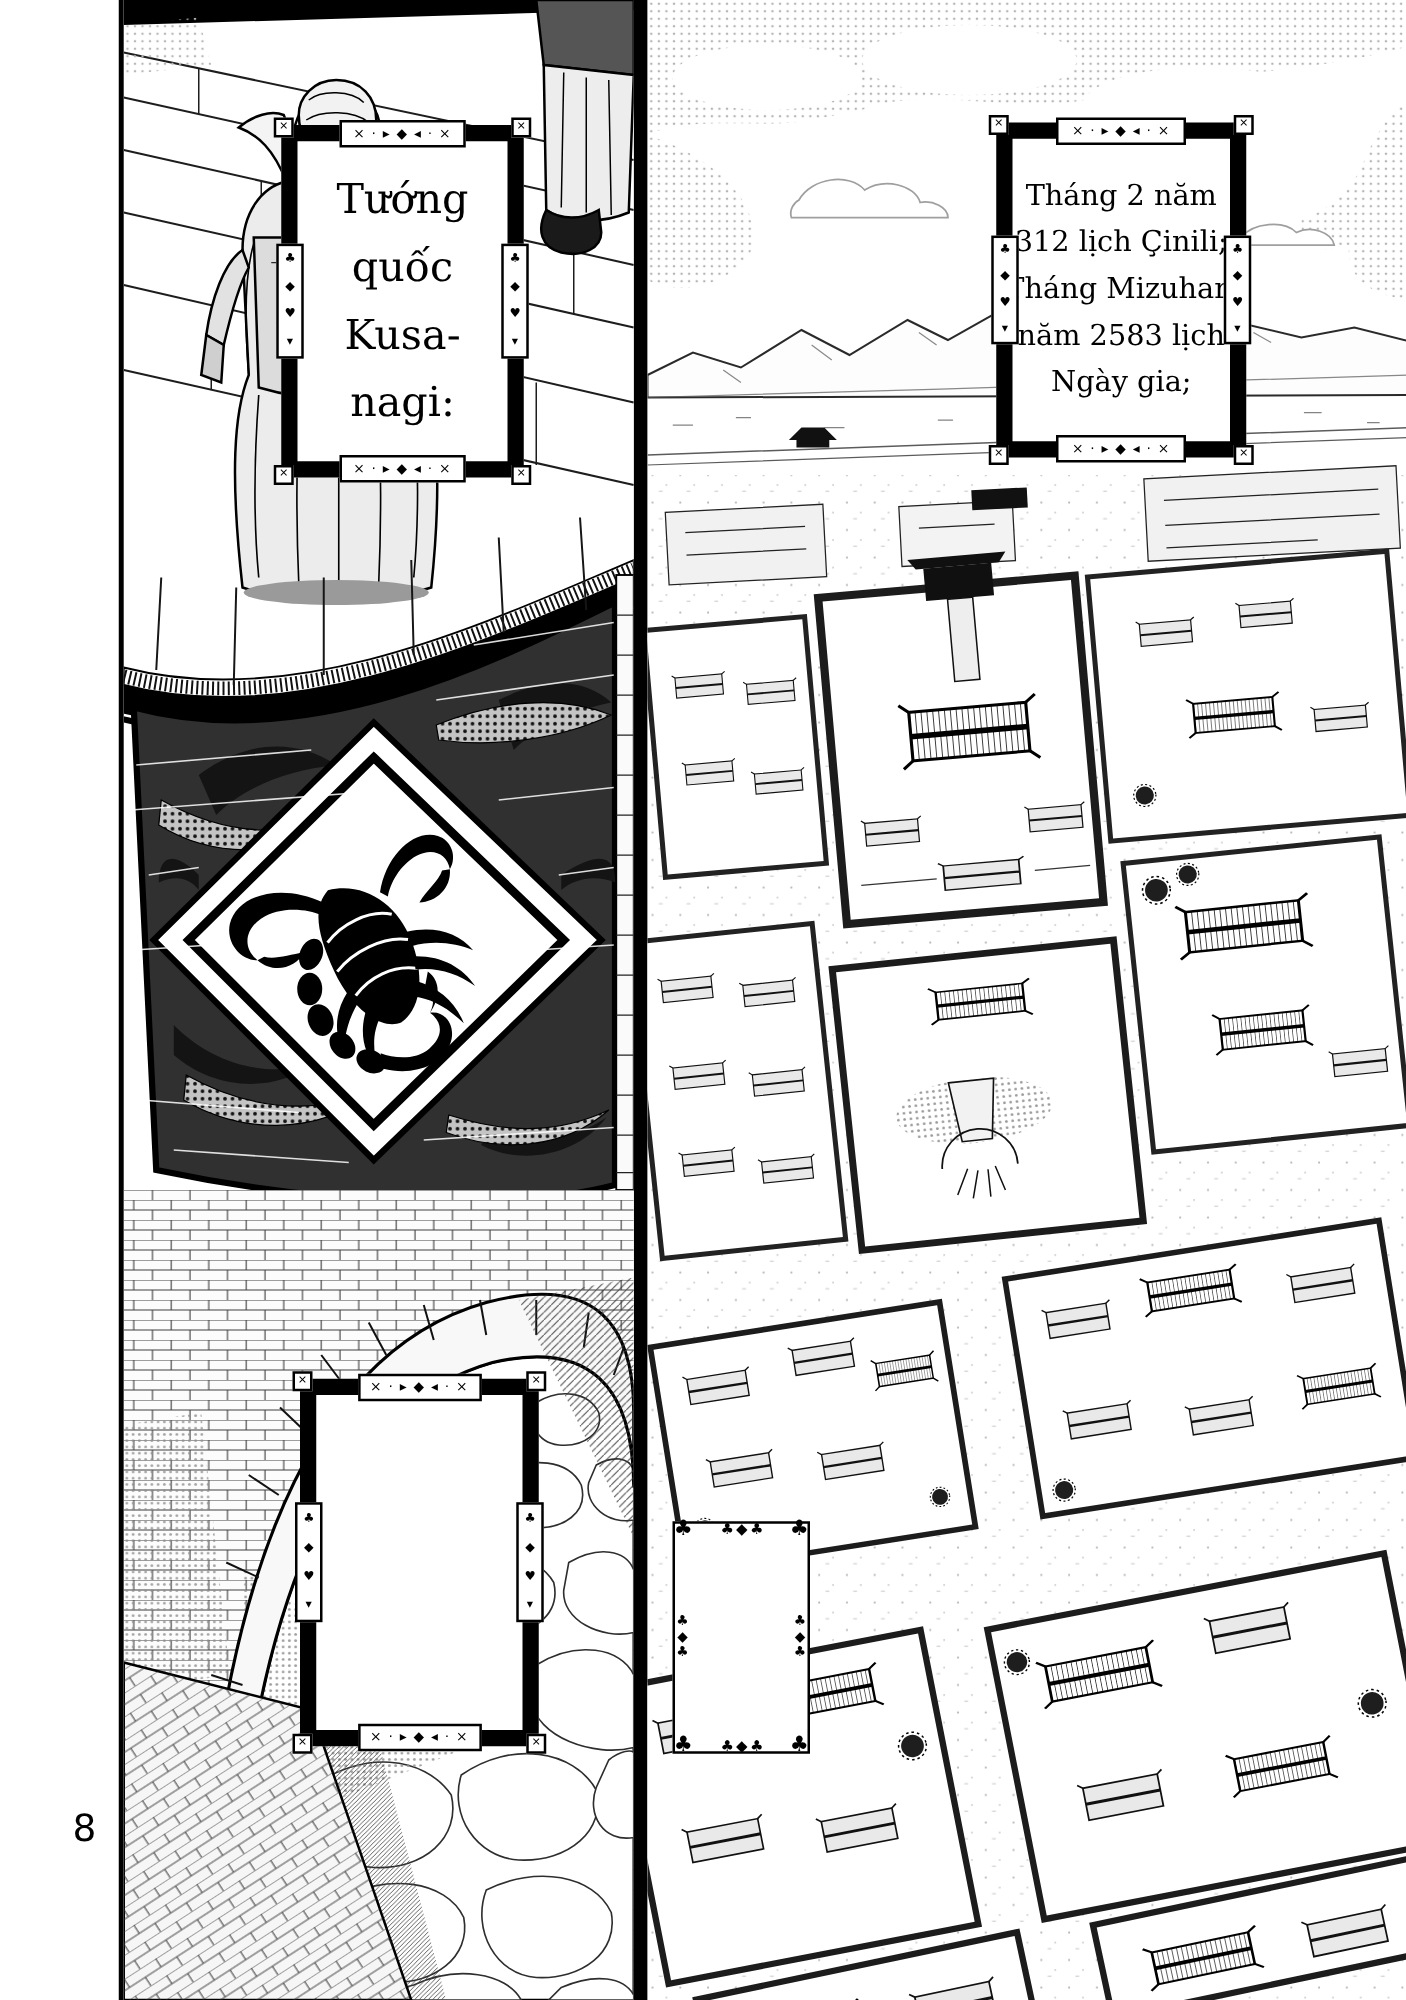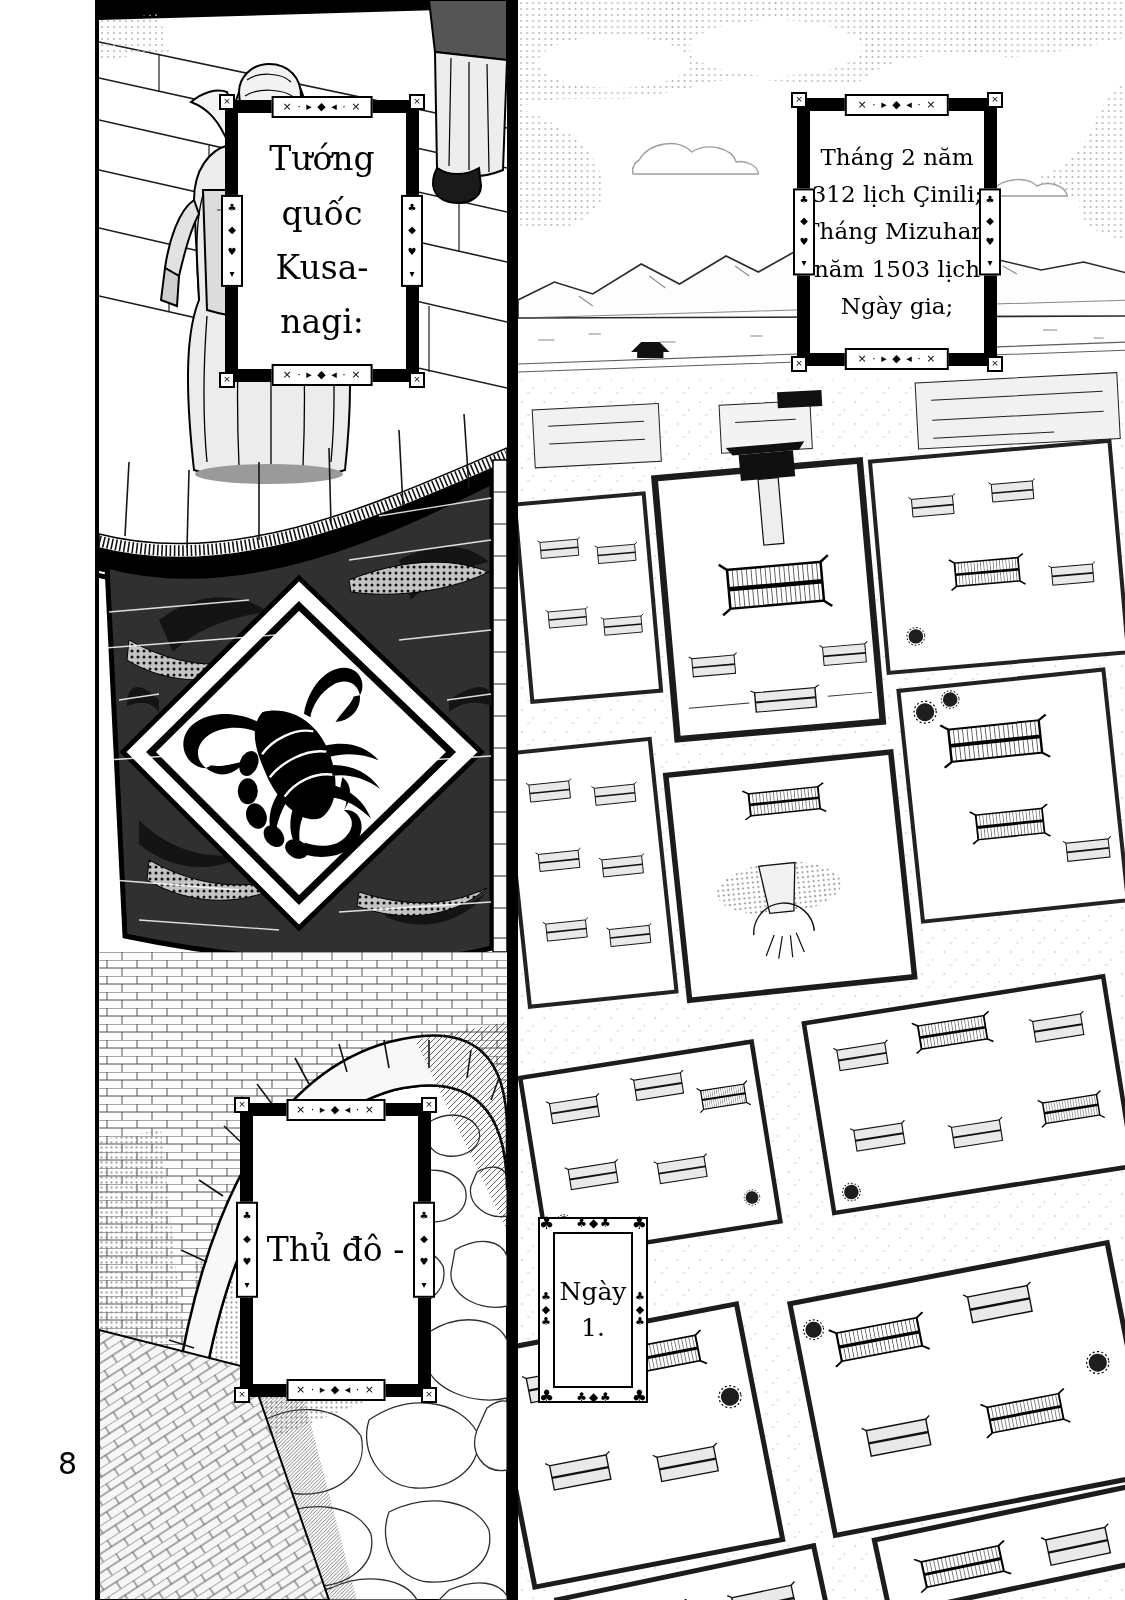--- a/index.html
+++ b/index.html
@@ -487,21 +487,21 @@
       <span>♥</span>
       <span>▾</span>
     </span>
     <span class="ocorner c-tl">×</span>
     <span class="ocorner c-tr">×</span>
     <span class="ocorner c-bl">×</span>
     <span class="ocorner c-br">×</span>
     <span class="cap-line">Tháng 2 năm</span>
     <span class="cap-line">312 lịch Çinili;</span>
     <span class="cap-line">Tháng Mizuhari</span>
-    <span class="cap-line">năm 1503 lịch</span>
+    <span class="cap-line">năm 2583 lịch</span>
     <span class="cap-line">Ngày gia;</span>
   </div>
 
   <div class="obox" id="box-capital">
     <span class="pl h top">× · ▸ ◆ ◂ · ×</span>
     <span class="pl h bot">× · ▸ ◆ ◂ · ×</span>
     <span class="pl v left">
       <span>♣</span>
       <span>◆</span>
       <span>♥</span>
@@ -510,33 +510,28 @@
     <span class="pl v right">
       <span>♣</span>
       <span>◆</span>
       <span>♥</span>
       <span>▾</span>
     </span>
     <span class="ocorner c-tl">×</span>
     <span class="ocorner c-tr">×</span>
     <span class="ocorner c-bl">×</span>
     <span class="ocorner c-br">×</span>
-    <span class="cap-line">Thủ đô -</span>
   </div>
 
   <div class="dbox" id="box-day">
     <span class="dorn ce t">♣ ◆ ♣</span>
     <span class="dorn ce b">♣ ◆ ♣</span>
     <span class="dorn cv l">♣◆♣</span>
     <span class="dorn cv r">♣◆♣</span>
     <span class="dorn cc dc-tl">♣</span>
     <span class="dorn cc dc-tr">♣</span>
     <span class="dorn cc dc-bl">♣</span>
     <span class="dorn cc dc-br">♣</span>
-    <div class="dinner">
-      <span class="cap-line">Ngày</span>
-      <span class="cap-line">1.</span>
-    </div>
   </div>
 
   <div id="page-num">8</div>
 
 </div>
 
 </body></html>

